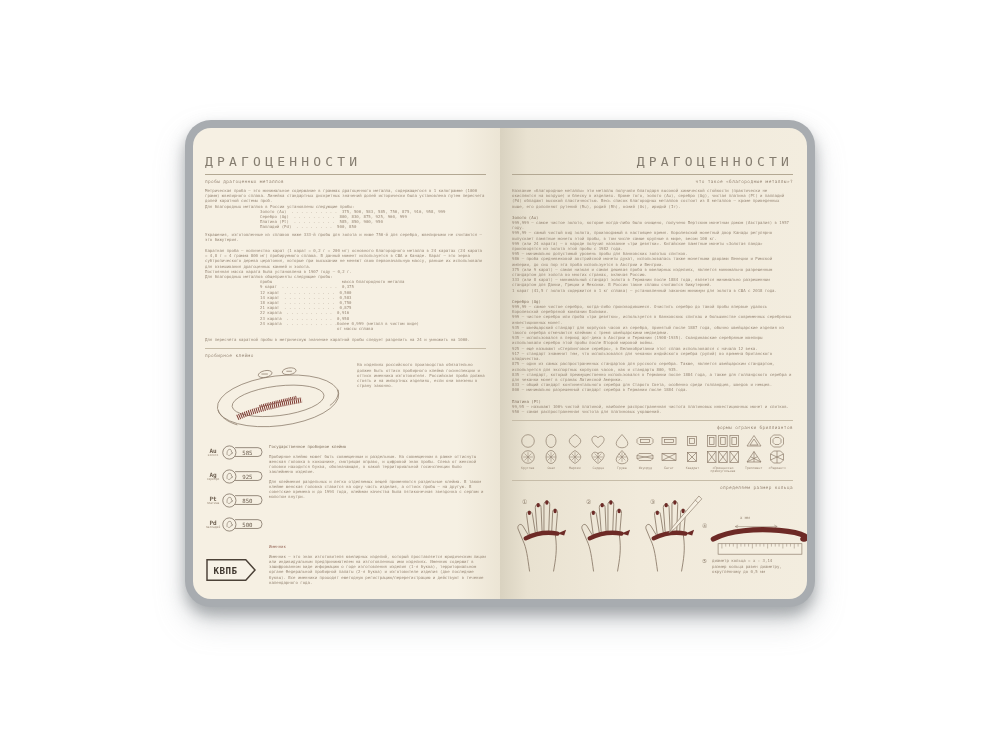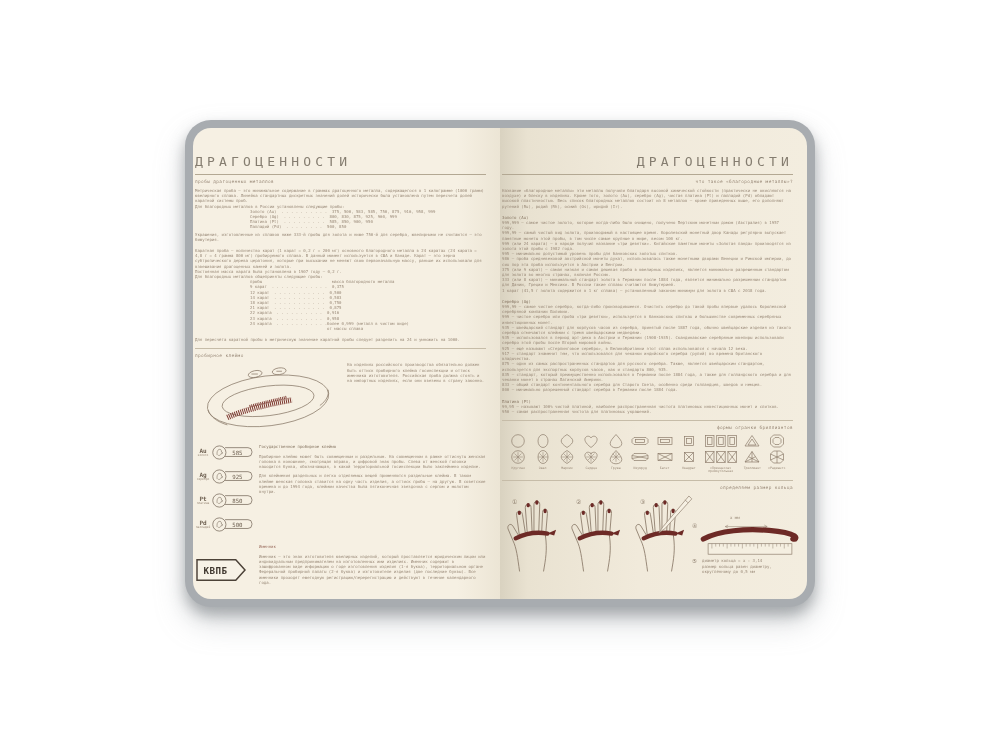--- a/index.html
+++ b/index.html
@@ -6,21 +6,21 @@
   body{width:1000px;height:750px;background:#ffffff;position:relative;
        font-family:"DejaVu Sans Mono",monospace;overflow:hidden;}
   .notebook{position:absolute;left:185px;top:120px;width:630px;height:487px;
        background:#a8acb0;border-radius:26px;
        box-shadow:0 8px 14px rgba(110,115,120,.5),0 16px 30px rgba(150,155,160,.35);}
   .page{position:absolute;top:8px;height:471px;overflow:hidden;}
   .page-left{left:8px;width:307px;border-radius:18px 0 0 18px;
        background:linear-gradient(90deg,#f6f0e3 0%,#f6f0e3 86%,#ece5d5 100%);}
   .page-right{left:315px;width:307px;border-radius:0 18px 18px 0;
        background:linear-gradient(90deg,#d9d2c0 0%,#e9e2d1 9%,#f1eadb 45%,#f3eddf 100%);}
-  .inner{padding:26px 14px 0 2px;position:relative;}
+  .inner{padding:26px 14px 0 12px;position:relative;}
   .page-title{font-size:13px;letter-spacing:4.2px;color:#857d70;white-space:nowrap;}
   .rule{border:0;border-top:1px solid #b3a893;margin:5px 0 0 0;}
   .divider{border:0;border-top:1px solid #c6bca8;margin:6px 0 0 0;}
   .seclabel{font-size:4.4px;letter-spacing:.4px;color:#988877;margin-top:4px;}
   .t{font-size:4px;line-height:5.2px;color:#9a8a79;white-space:pre-wrap;word-break:break-word;}
   .h{color:#877663;}
   .accent-h{color:#9c6f60;}
   .tbl{padding-left:55px;}
   .mt2{margin-top:2px;}.mt4{margin-top:4px;}.mt6{margin-top:6px;}
   .right-align{text-align:right;}

